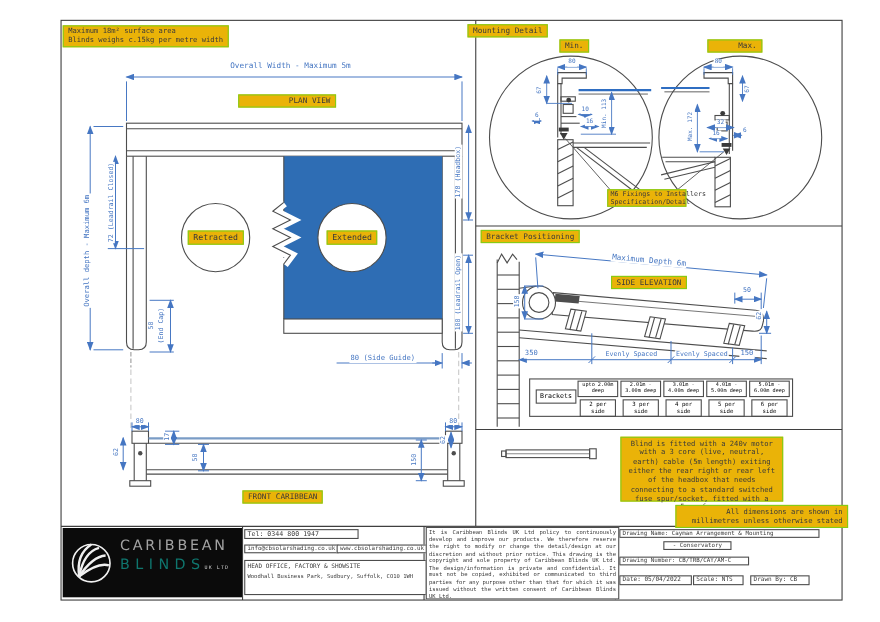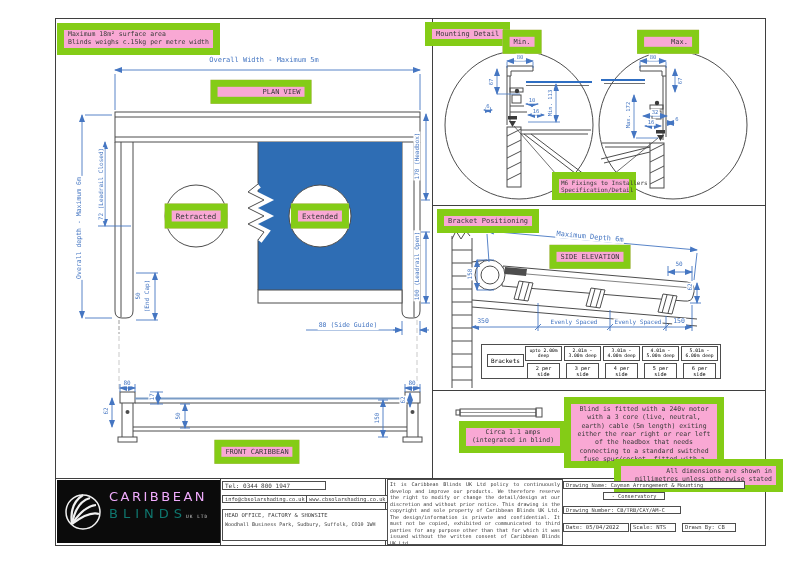--- a/index.html
+++ b/index.html
@@ -6,40 +6,40 @@
   .sheet{position:relative;width:800px;height:565px;background:#fff;overflow:hidden;
          font-family:"DejaVu Sans Mono",monospace;}
   svg{position:absolute;left:0;top:0;z-index:0;}
   .lbl{position:absolute;font-family:"DejaVu Sans Mono",monospace;font-size:7px;
        color:#3a3a3a;white-space:nowrap;z-index:2;line-height:1.2;}
   .blue{color:#4576c2;}
   .bg{background:#fff;padding:0 1px;}
   .ctr{transform:translate(-50%,-50%);}
   .rot{transform:translate(-50%,-50%) rotate(-90deg);}
   .rot5{transform:translate(-50%,-50%) rotate(5.2deg);}
-  .boxed{border:7px solid #84cc16;background:#f9a8d4;padding:1px 4px;}
+  .boxed{border:1px solid #84cc16;background:#eab308;padding:1px 4px;}
   .tight{padding:0 2px;}
   .f5{font-size:5px;} .f53{font-size:5.3px;} .f55{font-size:5.5px;}
   .f6{font-size:6px;} .f65{font-size:6.5px;} .f7{font-size:7px;} .f75{font-size:7.5px;}
   .note-box{left:57px;top:23px;}
   .m6box{left:552px;top:172px;width:66px;text-align:center;z-index:3;}
   .ampsbox{left:459px;top:421px;width:86px;text-align:center;}
   .motorbox{left:564px;top:397px;width:138px;height:55px;text-align:center;
             white-space:normal;line-height:1.28;}
   .alldims{left:614px;top:459px;width:147px;text-align:right;white-space:normal;line-height:1.3;}
   .btable{position:absolute;left:481px;top:344px;width:238px;height:33px;
           border:1px solid #4d4d4d;z-index:2;background:#fff;}
   .blabel{position:absolute;left:5px;top:9px;border:1px solid #4d4d4d;font-size:6px;padding:2px 3px;}
   .bcol{position:absolute;top:1px;width:37px;}
   .bhead{border:1px solid #4d4d4d;font-size:4.7px;text-align:center;line-height:1.15;
          padding:1px 0;white-space:normal;height:11px;}
   .bqty{border:1px solid #4d4d4d;font-size:5.2px;text-align:center;margin:2px 2px 0;padding:1px 0;}
   .logo{position:absolute;left:57px;top:480px;width:163px;height:63px;background:#0b0b0b;z-index:2;}
   .brand1{position:absolute;left:52px;top:9px;font-family:"DejaVu Sans",sans-serif;
-          font-size:13px;letter-spacing:2.5px;color:#f0abfc;}
+          font-size:13px;letter-spacing:2.5px;color:#a3a3a3;}
   .brand2{position:absolute;left:52px;top:26px;font-family:"DejaVu Sans",sans-serif;
           font-size:13px;letter-spacing:5px;color:#0f766e;}
   .brand3{position:absolute;left:129px;top:34px;font-size:4.5px;color:#cfcfcf;letter-spacing:1px;}
   .tb{position:absolute;border:1px solid #4d4d4d;background:#fff;z-index:2;}
   .policy{left:387px;top:479px;width:170px;height:62px;font-size:5px;line-height:1.3;
           white-space:normal;text-align:justify;padding:1px 2px;overflow:hidden;}
 </style>
 </head>
 <body>
 
@@ -361,24 +361,20 @@
   <div class="bcol" style="left:160px;">
     <div class="bhead">4.01m - 5.00m deep</div>
     <div class="bqty">5 per side</div>
   </div>
   <div class="bcol" style="left:199px;">
     <div class="bhead">5.01m - 6.00m deep</div>
     <div class="bqty">6 per side</div>
   </div>
 </div>
 
-<div class="lbl boxed ampsbox">
-  <div class="f65">Circa 1.1 amps</div>
-  <div class="f65">(integrated in blind)</div>
-</div>
 <div class="lbl boxed motorbox f65">Blind is fitted with a 240v motor with a 3 core (live, neutral, earth) cable (5m length) exiting either the rear right or rear left of the headbox that needs connecting to a standard switched fuse spur/socket, fitted with a 5amp fuse.</div>
 <div class="lbl boxed alldims f65">All dimensions are shown in millimetres unless otherwise stated</div>
 
 <div class="logo">
   <svg width="50" height="63" viewBox="0 0 50 63">
     <circle cx="26" cy="32" r="17" stroke="#f0f0f0" stroke-width="1.5" fill="none"></circle>
     <g stroke="#f0f0f0" stroke-width="2.2" fill="none">
       <path d="M15 44 Q12 24 26 15"></path>
       <path d="M15 44 Q19 22 33 18"></path>
       <path d="M15 44 Q27 26 39 25"></path>

